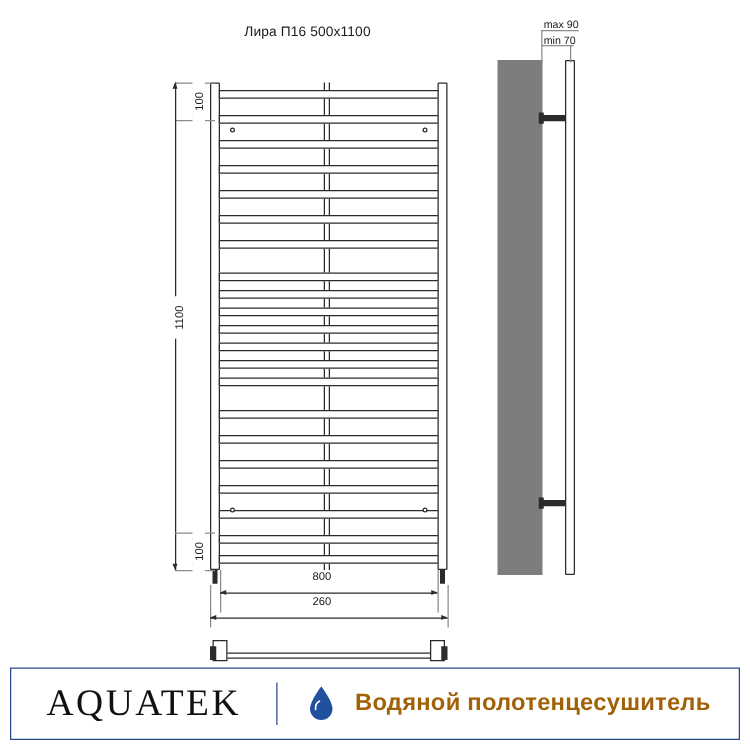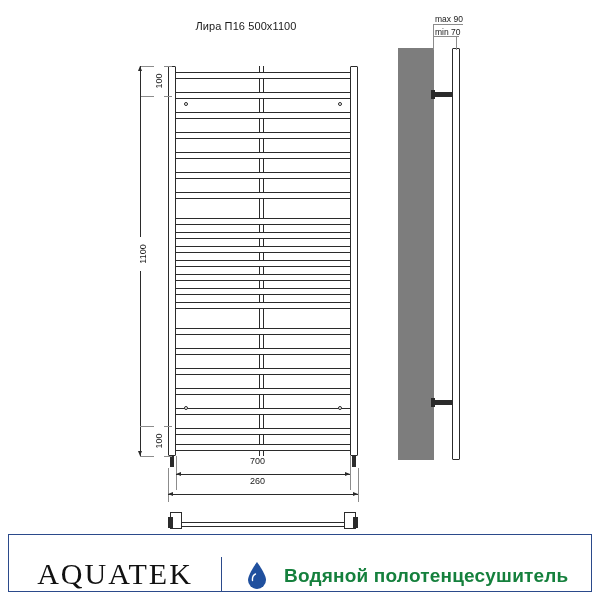--- a/index.html
+++ b/index.html
@@ -240,21 +240,21 @@
   
   .footer {
     position: absolute;
     left: 8px;
     top: 534px;
     width: 584px;
     height: 58px;
     border: 1px solid #2b4a8b;
     box-sizing: border-box;
     display: flex;
-    align-items: flex-end;
+    align-items: center;
     background: #ffffff;
   }
   .brand {
     width: 212px;
     display: flex;
     align-items: center;
     justify-content: center;
     border-right: 1px solid #2b4a8b;
   }
   .brand-text {
@@ -270,21 +270,21 @@
     padding-left: 24px;
     gap: 16px;
   }
   .drop-icon {
     width: 22px;
     height: 30px;
     flex: none;
   }
   .tagline-text {
     font-size: 19px;
-    color: #15803d;
+    color: #a16207;
     font-weight: bold;
     letter-spacing: 0.2px;
   }
 </style>
 </head>
 <body>
 
 <div class="stage">
 
   <div class="title">Лира П16 500x1100</div>
@@ -347,21 +347,21 @@
   <div class="dim-label vert" style="left:142px; top:436px; width:30px; text-align:center;">100</div>
 
   <div class="ext-line v-line" style="left:176px; top:456px; height:34px; width:1px;"></div>
   <div class="ext-line v-line" style="left:350px; top:456px; height:34px; width:1px;"></div>
   <div class="ext-line v-line" style="left:168px; top:468px; height:34px; width:1px;"></div>
   <div class="ext-line v-line" style="left:358px; top:468px; height:34px; width:1px;"></div>
 
   <div class="dim-line h-line" style="left:176px; top:474px; width:174px;"></div>
   <div class="arrow left" style="left:176px; top:472px;"></div>
   <div class="arrow right" style="left:345px; top:472px;"></div>
-  <div class="dim-label" style="left:248px; top:456px;">700</div>
+  <div class="dim-label" style="left:248px; top:456px;">800</div>
 
   <div class="dim-line h-line" style="left:168px; top:494px; width:190px;"></div>
   <div class="arrow left" style="left:168px; top:492px;"></div>
   <div class="arrow right" style="left:353px; top:492px;"></div>
   <div class="dim-label" style="left:248px; top:476px;">260</div>
 
   <div class="side">
     <div class="wall"></div>
     <div class="side-bar"></div>
     <div class="bracket" style="top:44px;"></div>

